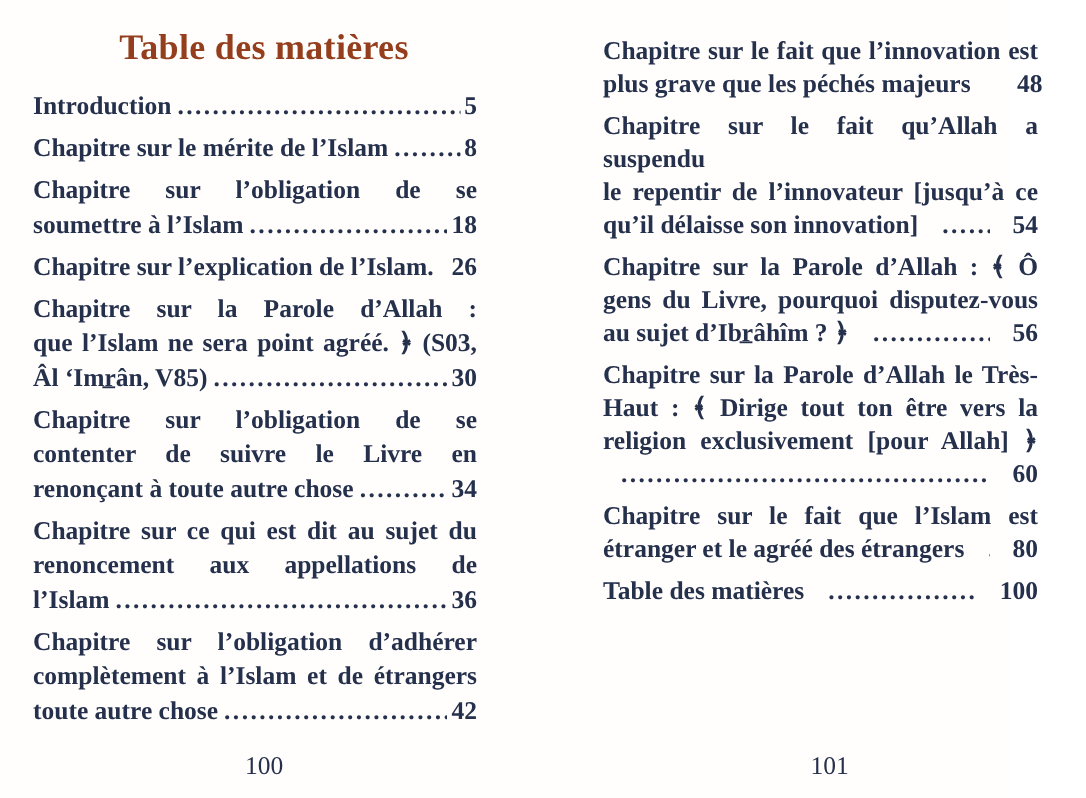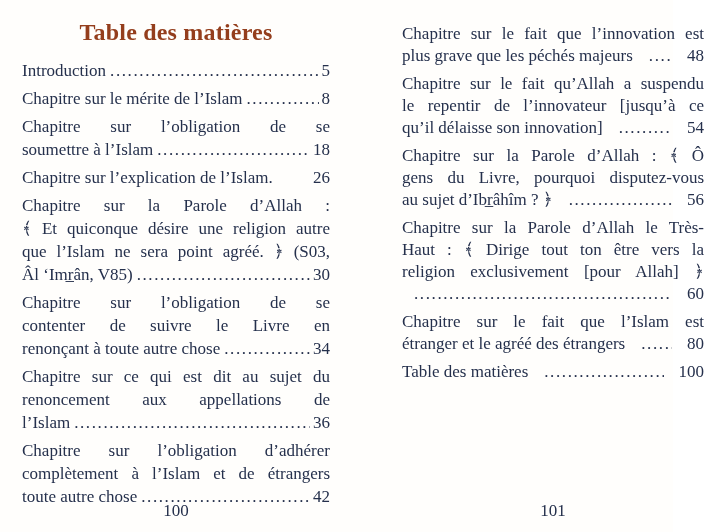--- a/index.html
+++ b/index.html
@@ -22,21 +22,21 @@
   .toc-title {
     text-align: center;
     color: var(--title-color, #943e1d);
     font-weight: bold;
     font-size: 24px;
     line-height: 28px;
     margin: 2px 0 13px 0;
     letter-spacing: 0.2px;
   }
 
-  .entry { margin: 0 0 5px 0; }
+  .entry { margin: 0 12px 5px 0; font-weight: bold; }
   .page-right .entry { margin-bottom: 6px; }
 
   .line {
     font-size: 17px;
     line-height: 23px;
     text-align: justify;
     text-align-last: justify;
     white-space: normal;
   }
   .page-right .line { line-height: 22px; }
@@ -106,21 +106,20 @@
         </div>
         <div class="entry">
           <div class="lastline">
             <span class="txt">Chapitre sur l’explication de l’Islam.</span>
             <span class="dots nodots"></span>
             <span class="num">26</span>
           </div>
         </div>
         <div class="entry">
           <div class="line">Chapitre sur la Parole d’Allah :</div>
-          <div class="line">﴾ Et quiconque désire une religion autre</div>
           <div class="line">que l’Islam ne sera point agréé. ﴿ (S03,</div>
           <div class="lastline">
             <span class="txt">Âl ‘Imr̲ân, V85)</span>
             <span class="dots"></span>
             <span class="num">30</span>
           </div>
         </div>
         <div class="entry">
           <div class="line">Chapitre sur l’obligation de se</div>
           <div class="line">contenter de suivre le Livre en</div>

